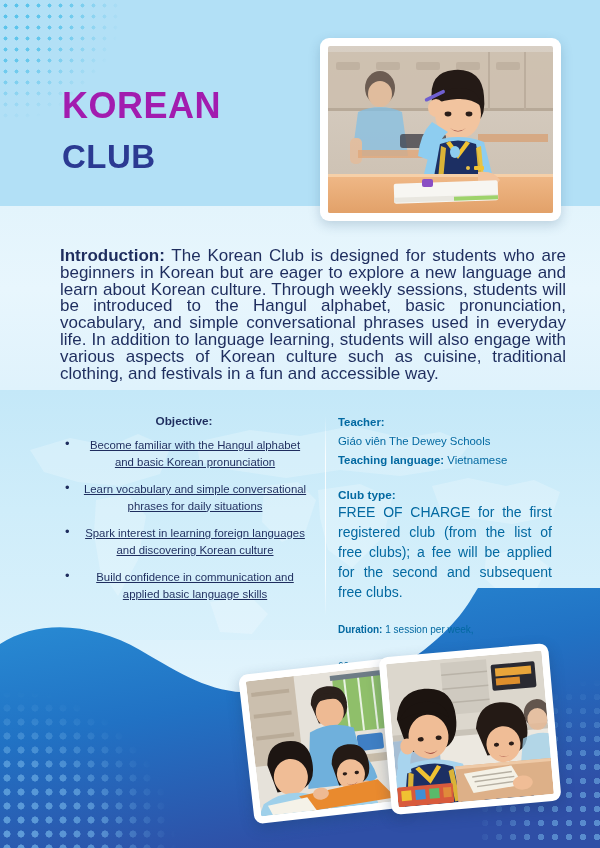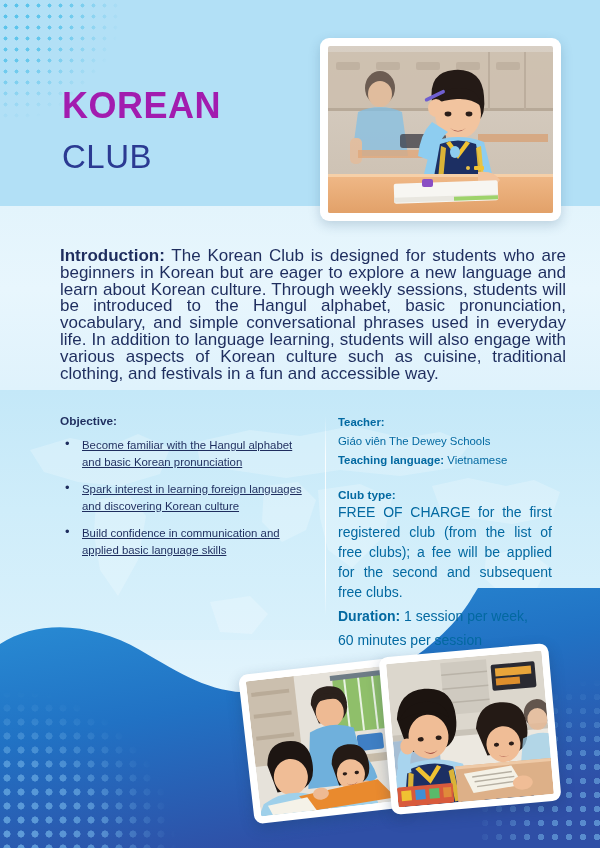--- a/index.html
+++ b/index.html
@@ -74,21 +74,21 @@
 
   
   .title-block {
     position:absolute; left:62px; top:88px; z-index:8;
   }
   .title-main {
     font-size:36px; font-weight:700; letter-spacing:.5px;
     color:#a21caf; line-height:1.0;
   }
   .title-sub {
-    font-size:33px; font-weight:400; letter-spacing:.5px;
+    font-size:33px; font-weight:700; letter-spacing:.5px;
     color:#2b3a92; line-height:1.0; margin-top:16px;
   }
 
   
   .hero-frame {
     position:absolute; left:320px; top:38px; width:241px; height:183px;
     background:#ffffff; border-radius:9px; padding:8px;
     box-shadow:0 4px 12px rgba(40,80,120,.22);
     z-index:9;
   }
@@ -100,20 +100,21 @@
     position:absolute; left:60px; top:248px; width:506px; z-index:8;
     font-size:17px; line-height:16.8px; color:#1e2d5e;
     text-align:justify;
   }
   .intro b { font-weight:700; }
 
   
   .col-left {
     position:absolute; left:60px; top:414px; width:248px; z-index:8;
     color:#1e2d5e;
+    text-align:center;
   }
   .col-right {
     position:absolute; left:338px; top:414px; width:214px; z-index:8;
     color:#0369a1;
   }
   .col-divider {
     position:absolute; left:325px; top:416px; width:1px; height:200px;
     background:linear-gradient(180deg, rgba(255,255,255,.0), rgba(255,255,255,.85) 20%, rgba(255,255,255,.85) 80%, rgba(255,255,255,0));
     z-index:7;
   }
@@ -126,21 +127,21 @@
     font-size:11.4px; line-height:16.5px;text-decoration:underline;
   }
   ul.objectives li:before {
     content:"•"; position:absolute; left:5px; top:-1px;
     font-size:13px; line-height:16.5px; color:#1e2d5e;
   }
   .r-line { font-size:11.4px; line-height:16.8px; margin-bottom:2px; }
   .r-line b { font-weight:700; }
   .r-head { font-size:11.8px; font-weight:700; margin-top:20px; }
   .r-just { font-size:14px; line-height:20px; text-align:justify; }
-  .r-dur { font-size:14px; line-height:17.5px; margin-top:6px; }
+  .r-dur { font-size:10px; line-height:17.5px; margin-top:19px; }
 
   
   .bphoto {
     position:absolute; background:#fff; border-radius:9px; padding:7px;
     box-shadow:0 5px 14px rgba(25,60,100,.3); z-index:10;
   }
   .bphoto-left {
     left:246px; top:666px; width:156px; height:150px;
     transform:rotate(-6.5deg);
   }
@@ -257,20 +258,21 @@
   <div class="intro">
     <b>Introduction:</b><span> The Korean Club is designed for students who are beginners in Korean but are eager to explore a new language and learn about Korean culture. Through weekly sessions, students will be introduced to the Hangul alphabet, basic pronunciation, vocabulary, and simple conversational phrases used in everyday life. In addition to language learning, students will also engage with various aspects of Korean culture such as cuisine, traditional clothing, and festivals in a fun and accessible way.</span>
   </div>
 
   <div class="col-divider"></div>
 
   <div class="col-left">
     <div class="sec-head">Objective:</div>
     <ul class="objectives">
       <li>Become familiar with the Hangul alphabet and basic Korean pronunciation</li>
+      <li>Learn vocabulary and simple conversational phrases for daily situations</li>
       <li>Spark interest in learning foreign languages and discovering Korean culture</li>
       <li>Build confidence in communication and applied basic language skills</li>
     </ul>
   </div>
 
   <div class="col-right">
     <div class="r-line">
       <b>Teacher:</b>
     </div>
     <div class="r-line">Giáo viên The Dewey Schools</div>

